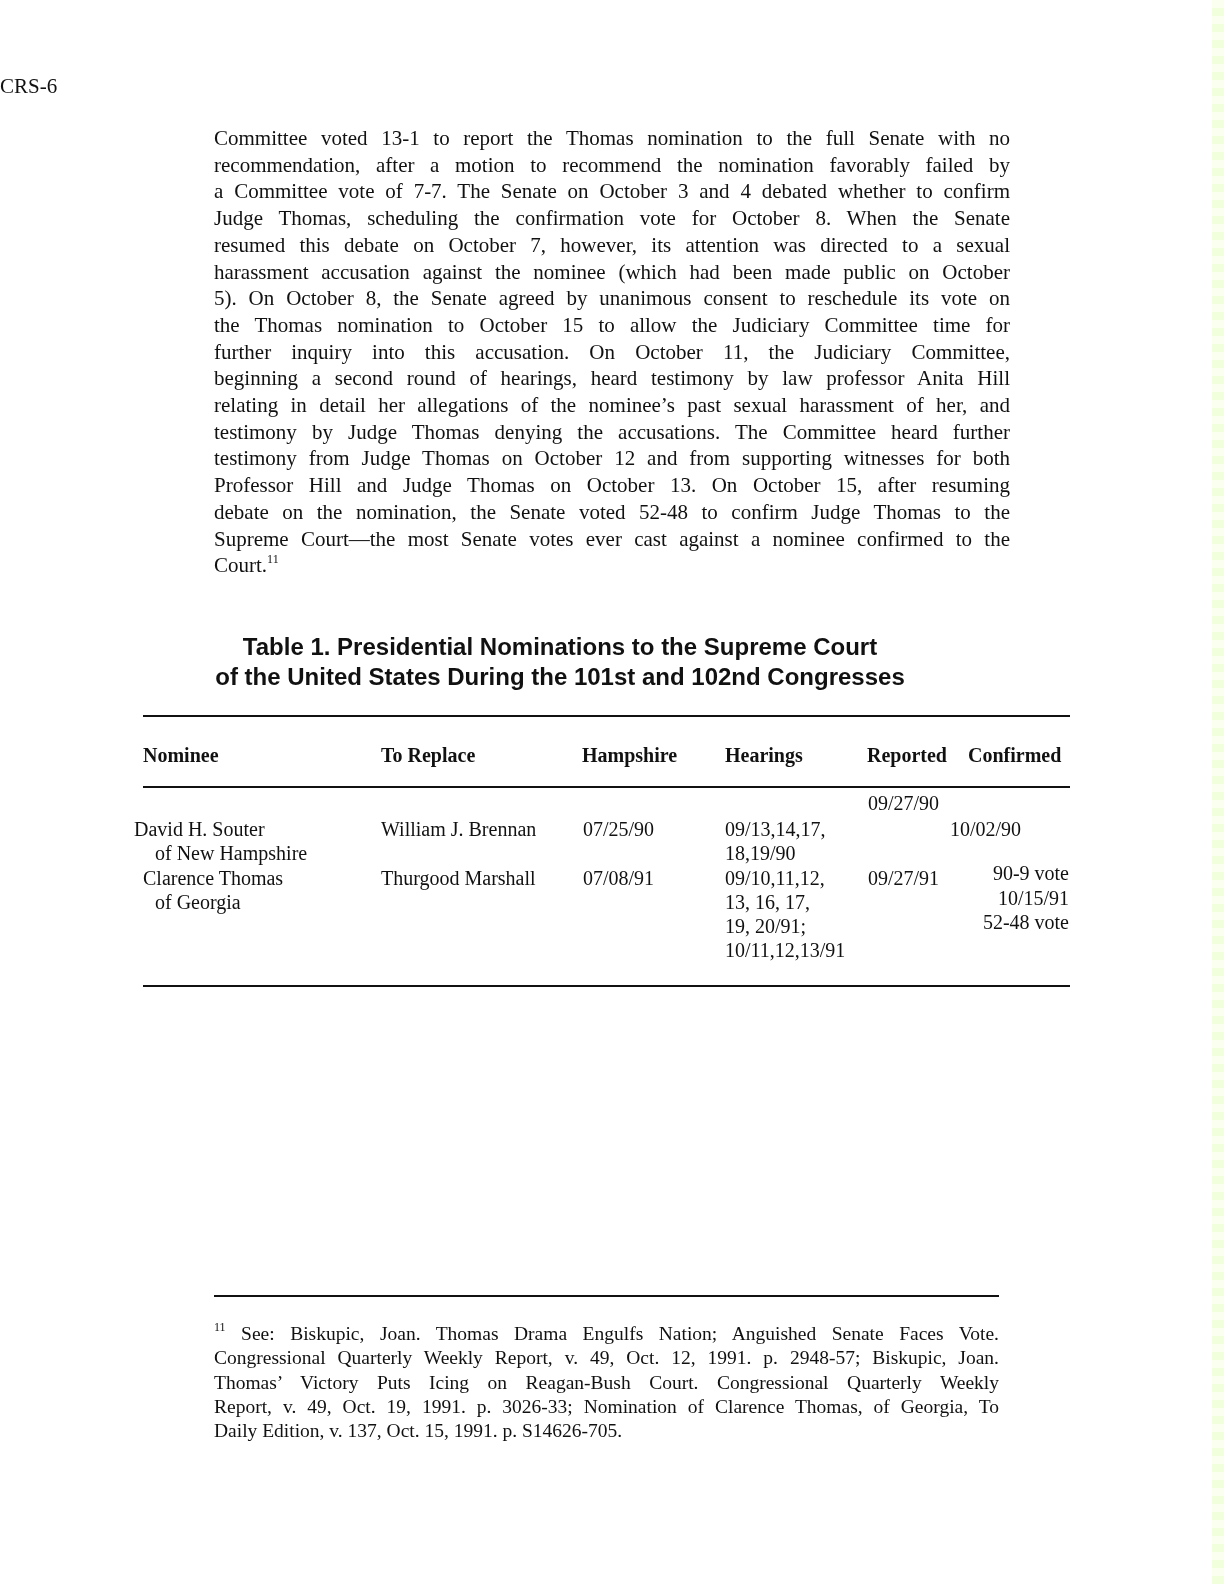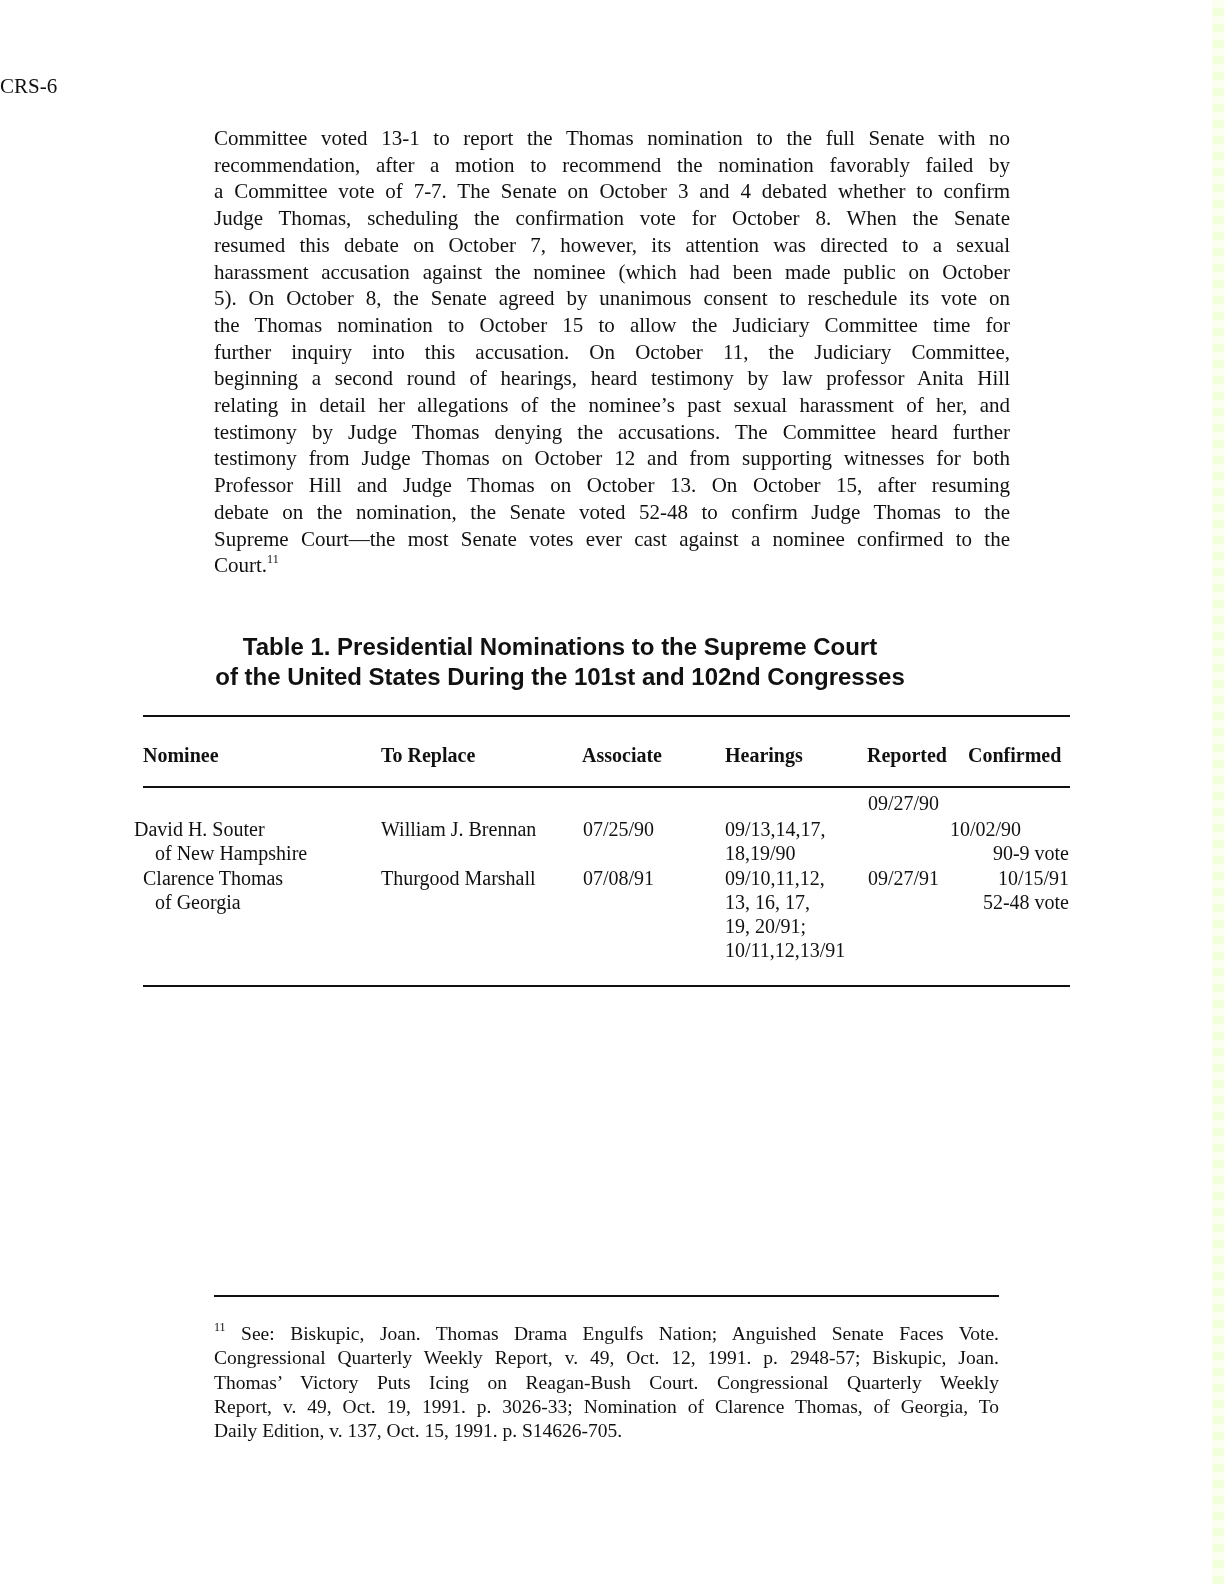--- a/index.html
+++ b/index.html
@@ -13,21 +13,21 @@
                font-size: 21px; line-height: 26.7px; }
   .body-text .line { display: block; white-space: nowrap; text-align: justify; text-align-last: justify; }
   .body-text .line.last { text-align-last: left; }
   sup { font-size: 12px; vertical-align: 9px; line-height: 0; }
   .table-title { position: absolute; left: 0; width: 1120px; top: 632px; text-align: center;
                  font-family: "Liberation Sans", sans-serif; font-weight: bold; font-size: 24px;
                  line-height: 30px; }
   .rule { position: absolute; height: 2px; background: #111; }
   .th { position: absolute; top: 744px; font-weight: bold; font-size: 20px; }
   .cell { position: absolute; font-size: 20px; line-height: 24.5px; white-space: nowrap; }
-  .cell.right { text-align: center; }
+  .cell.right { text-align: center; margin-top: 20px; }
   .fn { position: absolute; left: 214px; top: 1322px; width: 785px; font-size: 19.5px; line-height: 24.3px; }
   .fn .line { display: block; white-space: nowrap; text-align: justify; text-align-last: justify; }
   .fn .line.last { text-align-last: left; }
 </style>
 </head>
 <body>
 
 <div class="edge"></div>
 
 <div class="page-header">CRS-6</div>
@@ -54,21 +54,21 @@
 
 <div class="table-title">
   <div>Table 1.  Presidential Nominations to the Supreme Court</div>
   <div>of the United States During the 101st and 102nd Congresses</div>
 </div>
 
 <div class="rule" style="left:143px; top:715px; width:927px;"></div>
 
 <div class="th" style="left:143px;">Nominee</div>
 <div class="th" style="left:381px;">To Replace</div>
-<div class="th" style="left:582px;">Associate</div>
+<div class="th" style="left:582px;">Hampshire</div>
 <div class="th" style="left:725px;">Hearings</div>
 <div class="th" style="left:867px;">Reported</div>
 <div class="th" style="left:968px;">Confirmed</div>
 
 <div class="rule" style="left:143px; top:786px; width:927px;"></div>
 
 <div>
   <div class="cell" style="left:134px; top:817px;">David H. Souter</div>
   <div class="cell" style="left:155px; top:841px;">of New Hampshire</div>
   <div class="cell" style="left:381px; top:817px;">William J. Brennan</div>

